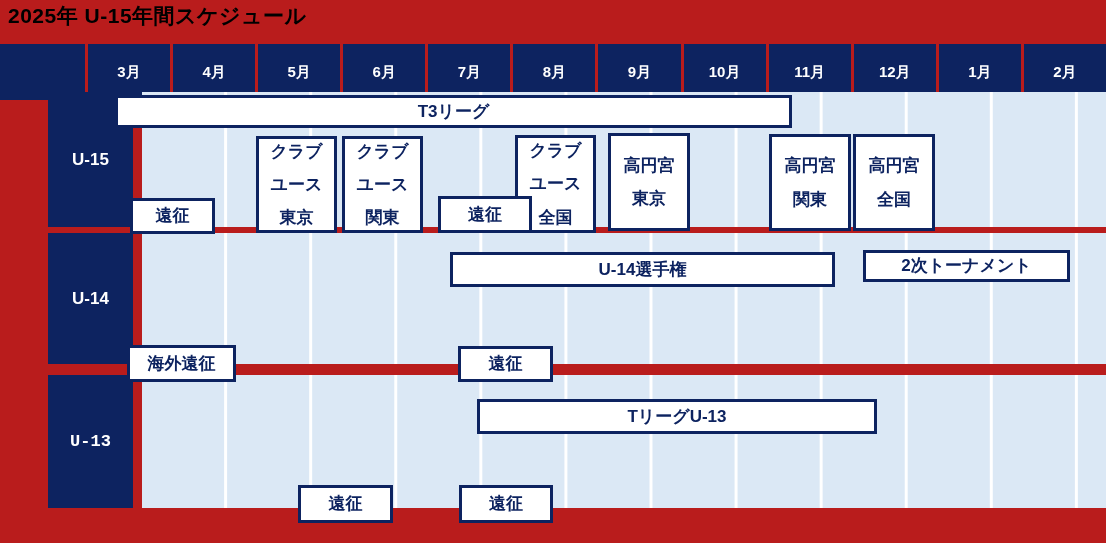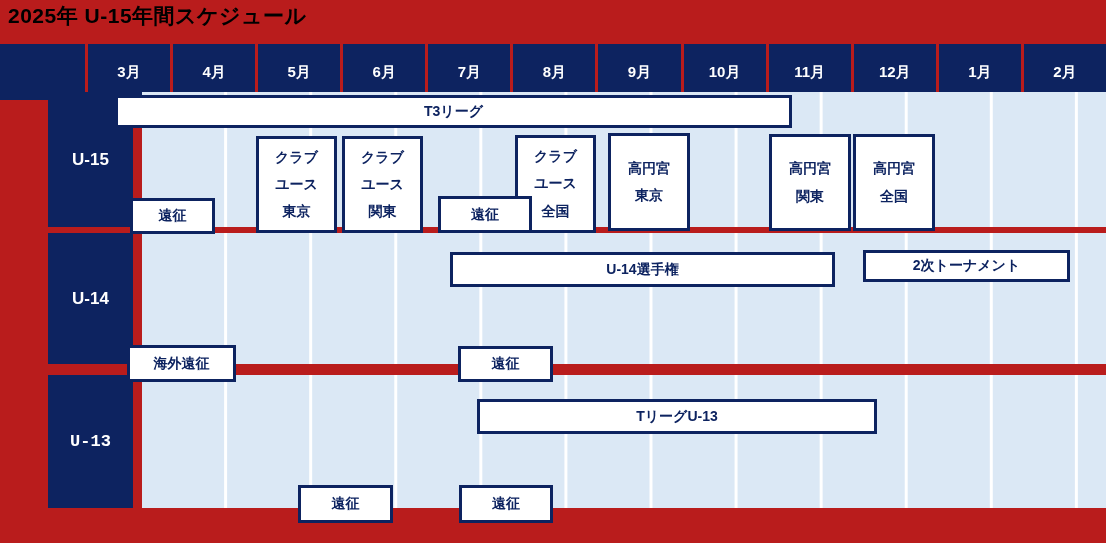--- a/index.html
+++ b/index.html
@@ -30,21 +30,21 @@
   }
   .row-body {
     flex:1 1 auto;
     background-color:#dbe8f5;
     background-image:linear-gradient(to right, transparent 0, transparent 82.1px, #ffffff 82.1px, #ffffff 85.1px);
     background-size:85.083px 100%;
     background-repeat:repeat-x;
   }
   .event {
     position:absolute; box-sizing:border-box; background:#ffffff;
-    border:3px solid #0d2360; color:#0d2360; font-weight:bold; font-size:14px;
+    border:3px solid #0d2360; color:#0d2360; font-weight:bold; font-size:17px;
     display:flex; align-items:center; justify-content:center;
     text-align:center; white-space:pre-line; line-height:1.95;
   }
 </style>
 </head>
 <body>
 
 <div class="stage">
 
   <div class="title">2025年 U-15年間スケジュール</div>

